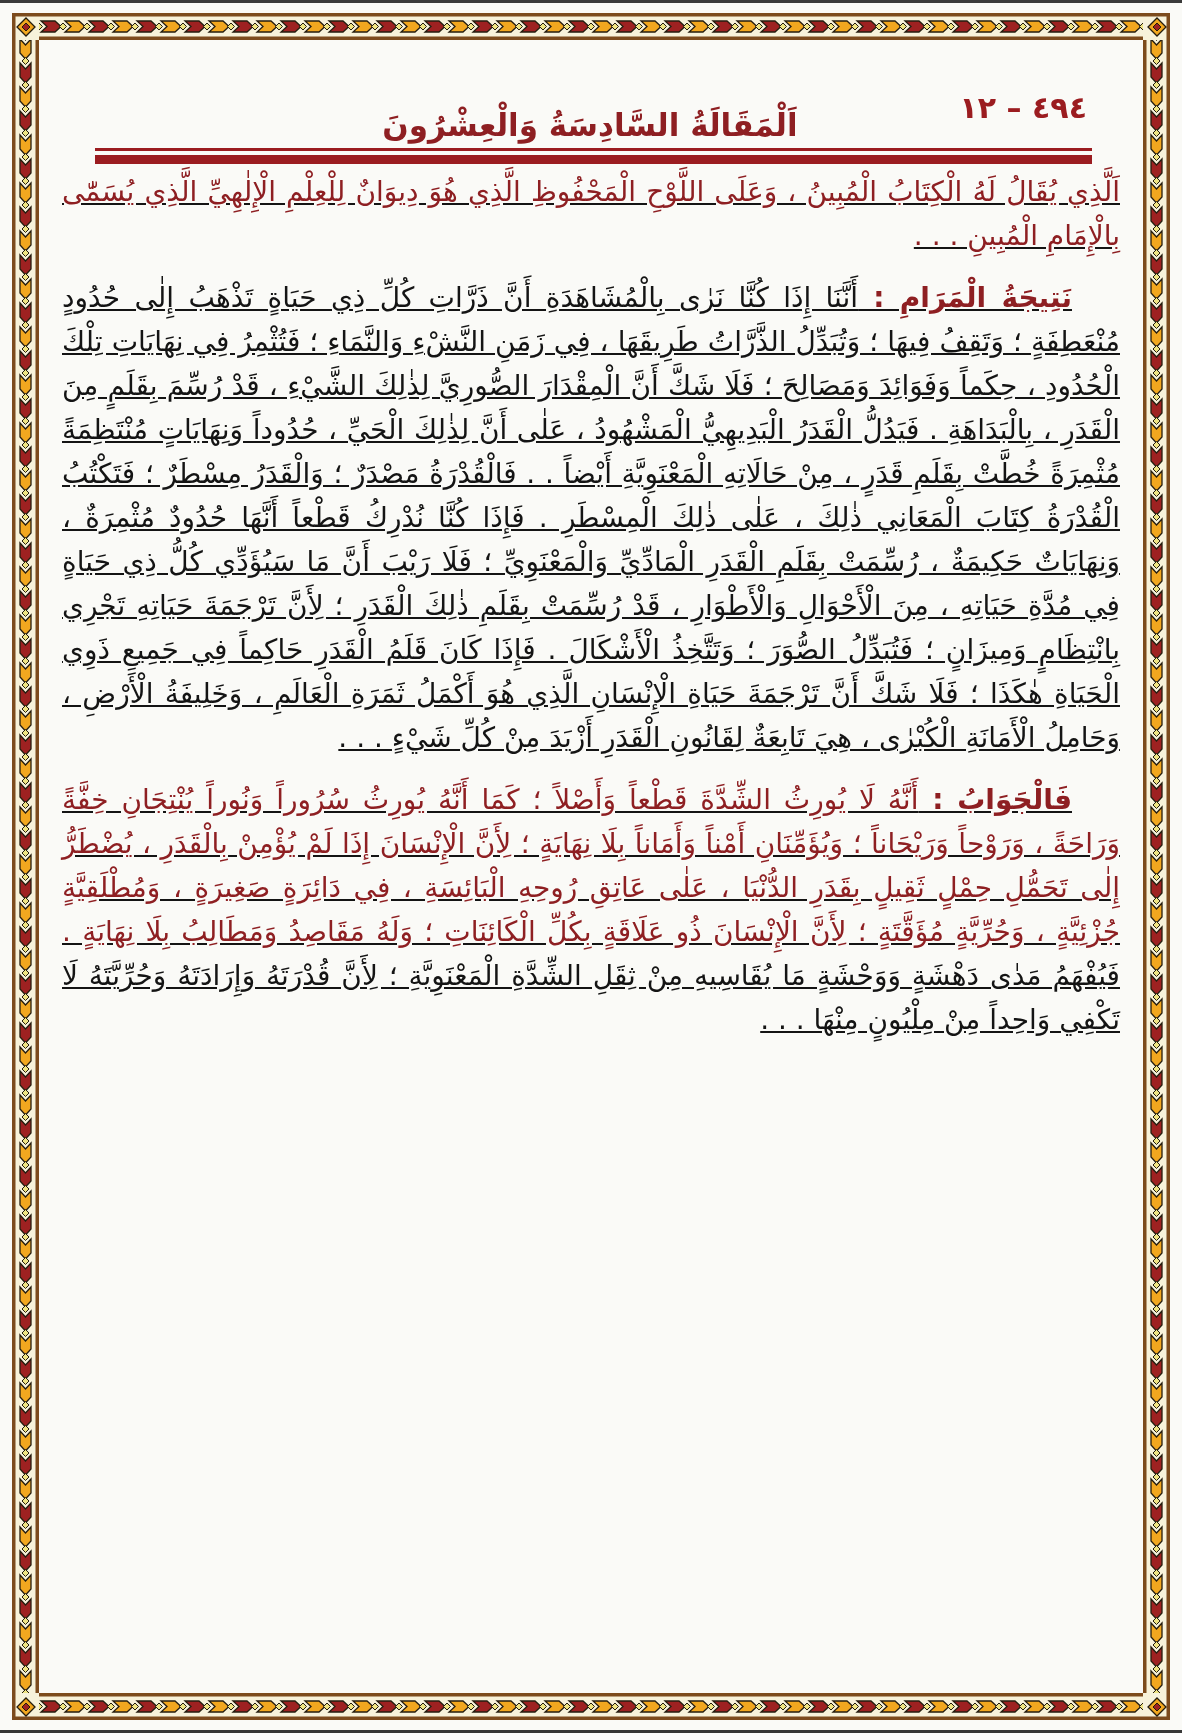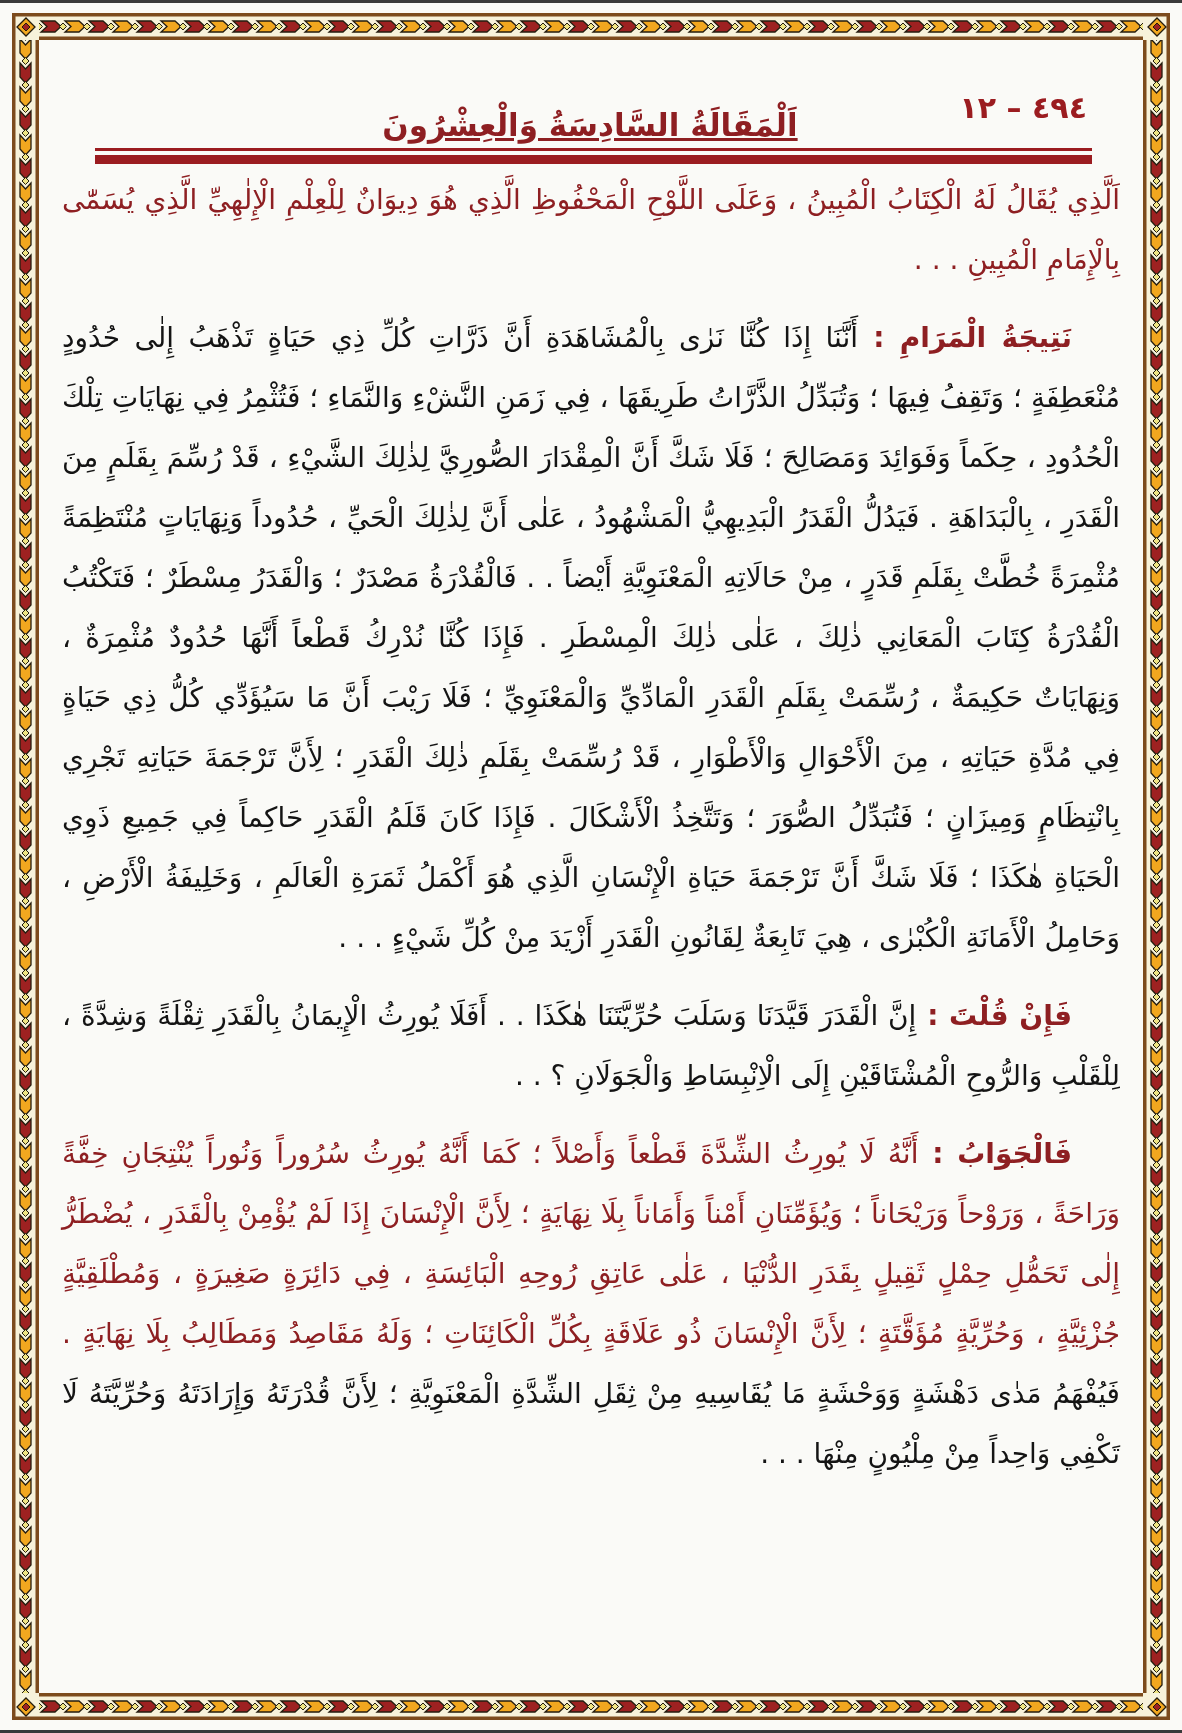--- a/index.html
+++ b/index.html
@@ -28,32 +28,32 @@
   .b-strip svg,.b-corner svg{display:block;width:100%;height:100%;}
 
   
   .page-number{
     position:absolute;top:90px;right:95px;
     font-size:30px;font-weight:bold;color:#9b1c20;
     direction:rtl;letter-spacing:2px;margin-left:20px;
   }
   .page-title{
     position:absolute;top:86px;left:160px;width:860px;
-    text-align:center;font-size:31px;font-weight:bold;color:#8e1f22;text-decoration:underline;
+    text-align:center;font-size:31px;font-weight:bold;color:#8e1f22;
   }
   
   .rule{position:absolute;top:148px;left:95px;right:90px;}
   .rule-thin{height:3px;background:#9b1c20;}
   .rule-thick{height:9px;background:#9b1c20;margin-top:4px;}
 
   
   .body-text{
     position:absolute;top:170px;left:62px;right:62px;
     direction:rtl;text-align:justify;
-    font-size:28px;line-height:60px;color:#141414;
+    font-size:28px;line-height:44px;color:#141414;text-decoration:underline;
   }
   .para{margin:0 0 18px 0;}
   .para.indent{text-indent:48px;}
   .run-black{color:#141414;}
   .run-red{color:#8e1f22;}
   .run-lead{color:#8e1f22;font-weight:bold;}
 </style>
 </head>
 <body>
 
@@ -170,17 +170,16 @@
   <div class="page-number">٤٩٤ – ١٢</div>
   <h1 class="page-title">اَلْمَقَالَةُ السَّادِسَةُ وَالْعِشْرُونَ</h1>
   <div class="rule">
     <div class="rule-thin"></div>
     <div class="rule-thick"></div>
   </div>
 
   <div class="body-text">
       <p class="para"><span class="run-red">اَلَّذِي يُقَالُ لَهُ الْكِتَابُ الْمُبِينُ ، وَعَلَى اللَّوْحِ الْمَحْفُوظِ الَّذِي هُوَ دِيوَانٌ لِلْعِلْمِ الْإِلٰهِيِّ الَّذِي يُسَمّٰى بِالْإِمَامِ الْمُبِينِ . . .</span></p>
       <p class="para indent"><span class="run-lead">نَتِيجَةُ الْمَرَامِ : </span><span class="run-black">أَنَّنَا إِذَا كُنَّا نَرٰى بِالْمُشَاهَدَةِ أَنَّ ذَرَّاتِ كُلِّ ذِي حَيَاةٍ تَذْهَبُ إِلٰى حُدُودٍ مُنْعَطِفَةٍ ؛ وَتَقِفُ فِيهَا ؛ وَتُبَدِّلُ الذَّرَّاتُ طَرِيقَهَا ، فِي زَمَنِ النَّشْءِ وَالنَّمَاءِ ؛ فَتُثْمِرُ فِي نِهَايَاتِ تِلْكَ الْحُدُودِ ، حِكَماً وَفَوَائِدَ وَمَصَالِحَ ؛ فَلَا شَكَّ أَنَّ الْمِقْدَارَ الصُّورِيَّ لِذٰلِكَ الشَّيْءِ ، قَدْ رُسِّمَ بِقَلَمٍ مِنَ الْقَدَرِ ، بِالْبَدَاهَةِ . فَيَدُلُّ الْقَدَرُ الْبَدِيهِيُّ الْمَشْهُودُ ، عَلٰى أَنَّ لِذٰلِكَ الْحَيِّ ، حُدُوداً وَنِهَايَاتٍ مُنْتَظِمَةً مُثْمِرَةً خُطَّتْ بِقَلَمِ قَدَرٍ ، مِنْ حَالَاتِهِ الْمَعْنَوِيَّةِ أَيْضاً . . فَالْقُدْرَةُ مَصْدَرٌ ؛ وَالْقَدَرُ مِسْطَرٌ ؛ فَتَكْتُبُ الْقُدْرَةُ كِتَابَ الْمَعَانِي ذٰلِكَ ، عَلٰى ذٰلِكَ الْمِسْطَرِ . فَإِذَا كُنَّا نُدْرِكُ قَطْعاً أَنَّهَا حُدُودٌ مُثْمِرَةٌ ، وَنِهَايَاتٌ حَكِيمَةٌ ، رُسِّمَتْ بِقَلَمِ الْقَدَرِ الْمَادِّيِّ وَالْمَعْنَوِيِّ ؛ فَلَا رَيْبَ أَنَّ مَا سَيُؤَدِّي كُلُّ ذِي حَيَاةٍ فِي مُدَّةِ حَيَاتِهِ ، مِنَ الْأَحْوَالِ وَالْأَطْوَارِ ، قَدْ رُسِّمَتْ بِقَلَمِ ذٰلِكَ الْقَدَرِ ؛ لِأَنَّ تَرْجَمَةَ حَيَاتِهِ تَجْرِي بِانْتِظَامٍ وَمِيزَانٍ ؛ فَتُبَدِّلُ الصُّوَرَ ؛ وَتَتَّخِذُ الْأَشْكَالَ . فَإِذَا كَانَ قَلَمُ الْقَدَرِ حَاكِماً فِي جَمِيعِ ذَوِي الْحَيَاةِ هٰكَذَا ؛ فَلَا شَكَّ أَنَّ تَرْجَمَةَ حَيَاةِ الْإِنْسَانِ الَّذِي هُوَ أَكْمَلُ ثَمَرَةِ الْعَالَمِ ، وَخَلِيفَةُ الْأَرْضِ ، وَحَامِلُ الْأَمَانَةِ الْكُبْرٰى ، هِيَ تَابِعَةٌ لِقَانُونِ الْقَدَرِ أَزْيَدَ مِنْ كُلِّ شَيْءٍ . . .</span></p>
-      <p class="para indent"><span class="run-lead">فَإِنْ قُلْتَ : </span><span class="run-black">إِنَّ الْقَدَرَ قَيَّدَنَا وَسَلَبَ حُرِّيَّتَنَا هٰكَذَا . . أَفَلَا يُورِثُ الْإِيمَانُ بِالْقَدَرِ ثِقْلَةً وَشِدَّةً ، لِلْقَلْبِ وَالرُّوحِ الْمُشْتَاقَيْنِ إِلَى الْاِنْبِسَاطِ وَالْجَوَلَانِ ؟ . .</span></p>
       <p class="para indent"><span class="run-lead">فَالْجَوَابُ : </span><span class="run-red">أَنَّهُ لَا يُورِثُ الشِّدَّةَ قَطْعاً وَأَصْلاً ؛ كَمَا أَنَّهُ يُورِثُ سُرُوراً وَنُوراً يُنْتِجَانِ خِفَّةً وَرَاحَةً ، وَرَوْحاً وَرَيْحَاناً ؛ وَيُؤَمِّنَانِ أَمْناً وَأَمَاناً بِلَا نِهَايَةٍ ؛ لِأَنَّ الْإِنْسَانَ إِذَا لَمْ يُؤْمِنْ بِالْقَدَرِ ، يُضْطَرُّ إِلٰى تَحَمُّلِ حِمْلٍ ثَقِيلٍ بِقَدَرِ الدُّنْيَا ، عَلٰى عَاتِقِ رُوحِهِ الْبَائِسَةِ ، فِي دَائِرَةٍ صَغِيرَةٍ ، وَمُطْلَقِيَّةٍ جُزْئِيَّةٍ ، وَحُرِّيَّةٍ مُؤَقَّتَةٍ ؛ لِأَنَّ الْإِنْسَانَ ذُو عَلَاقَةٍ بِكُلِّ الْكَائِنَاتِ ؛ وَلَهُ مَقَاصِدُ وَمَطَالِبُ بِلَا نِهَايَةٍ . </span><span class="run-black">فَيُفْهَمُ مَدٰى دَهْشَةٍ وَوَحْشَةٍ مَا يُقَاسِيهِ مِنْ ثِقَلِ الشِّدَّةِ الْمَعْنَوِيَّةِ ؛ لِأَنَّ قُدْرَتَهُ وَإِرَادَتَهُ وَحُرِّيَّتَهُ لَا تَكْفِي وَاحِداً مِنْ مِلْيُونٍ مِنْهَا . . .</span></p>
     </div>
 
 </div>
 
 </body></html>

